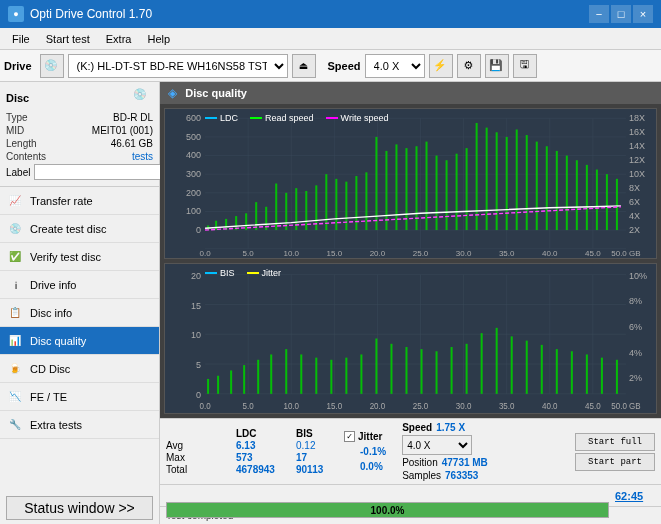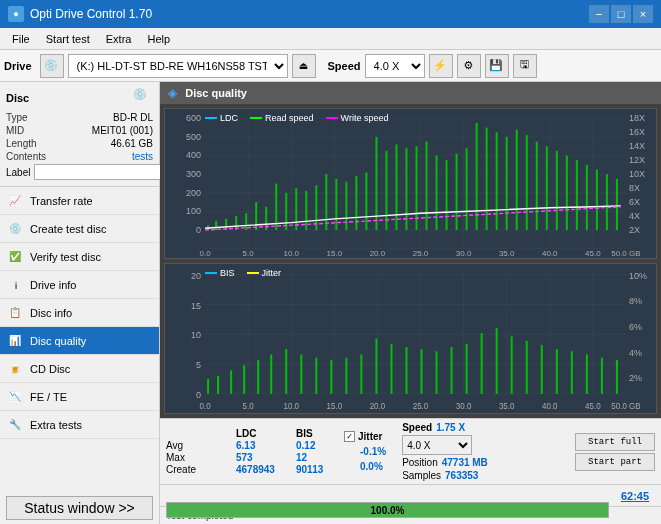--- a/index.html
+++ b/index.html
@@ -354,21 +354,21 @@
       font-size: 10px;
       font-weight: bold;
       color: #000;
       line-height: 16px;
     }
     .progress-time {
       font-size: 11px;
       font-weight: bold;
       color: #0066cc;
       min-width: 40px;
-      text-align: center;
+      text-align: left;
       text-decoration: underline;
     }
 
     
     .bottom-status {
       background: #f0f0f0;
       border-top: 1px solid #ccc;
       height: 18px;
       display: flex;
       align-items: center;
@@ -736,29 +736,29 @@
 
         <div style="display:flex; flex-direction:column; gap:1px; min-width:130px;">
           <div style="display:flex; gap:20px;">
             <span style="width:50px;"></span>
             <span style="font-weight:bold; width:40px;">LDC</span>
             <span style="font-weight:bold; width:40px;">BIS</span>
           </div>
           <div style="display:flex; gap:20px;">
             <span style="width:50px;">Avg</span>
             <span style="color:#0066cc; font-weight:bold; width:40px;">6.13</span>
-            <span style="color:#0066cc; font-weight:bold; width:40px;">0.12</span>
+            <span style="color:#0066cc; font-weight:normal; width:40px;">0.12</span>
           </div>
           <div style="display:flex; gap:20px;">
             <span style="width:50px;">Max</span>
             <span style="color:#0066cc; font-weight:bold; width:40px;">573</span>
-            <span style="color:#0066cc; font-weight:bold; width:40px;">12</span>
+            <span style="color:#0066cc; font-weight:bold; width:40px;">17</span>
           </div>
           <div style="display:flex; gap:20px;">
-            <span style="width:50px;">Create</span>
+            <span style="width:50px;">Total</span>
             <span style="color:#0066cc; font-weight:bold; width:40px;">4678943</span>
             <span style="color:#0066cc; font-weight:bold; width:40px;">90113</span>
           </div>
         </div>
 
         <div style="display:flex; align-items:flex-start; gap:4px; flex-direction:column;">
           <div style="display:flex; align-items:center; gap:3px;">
             <div class="checkbox">✓</div>
             <span style="font-weight:bold;">Jitter</span>
           </div>

